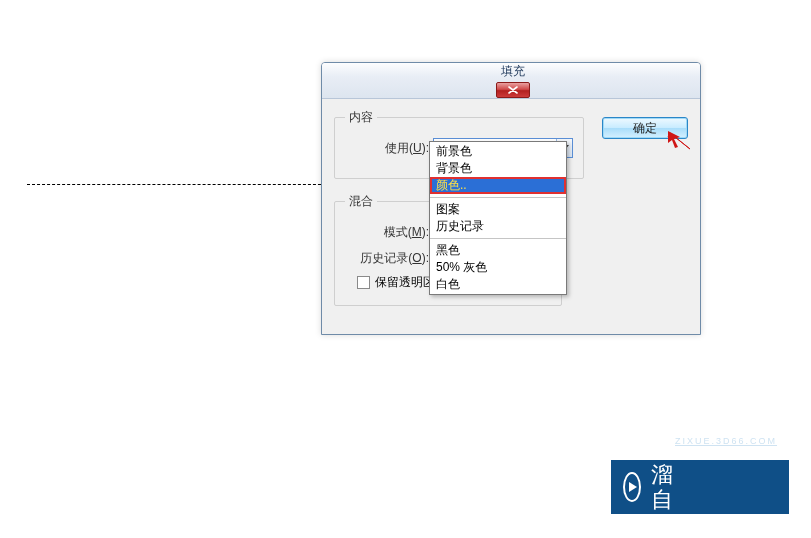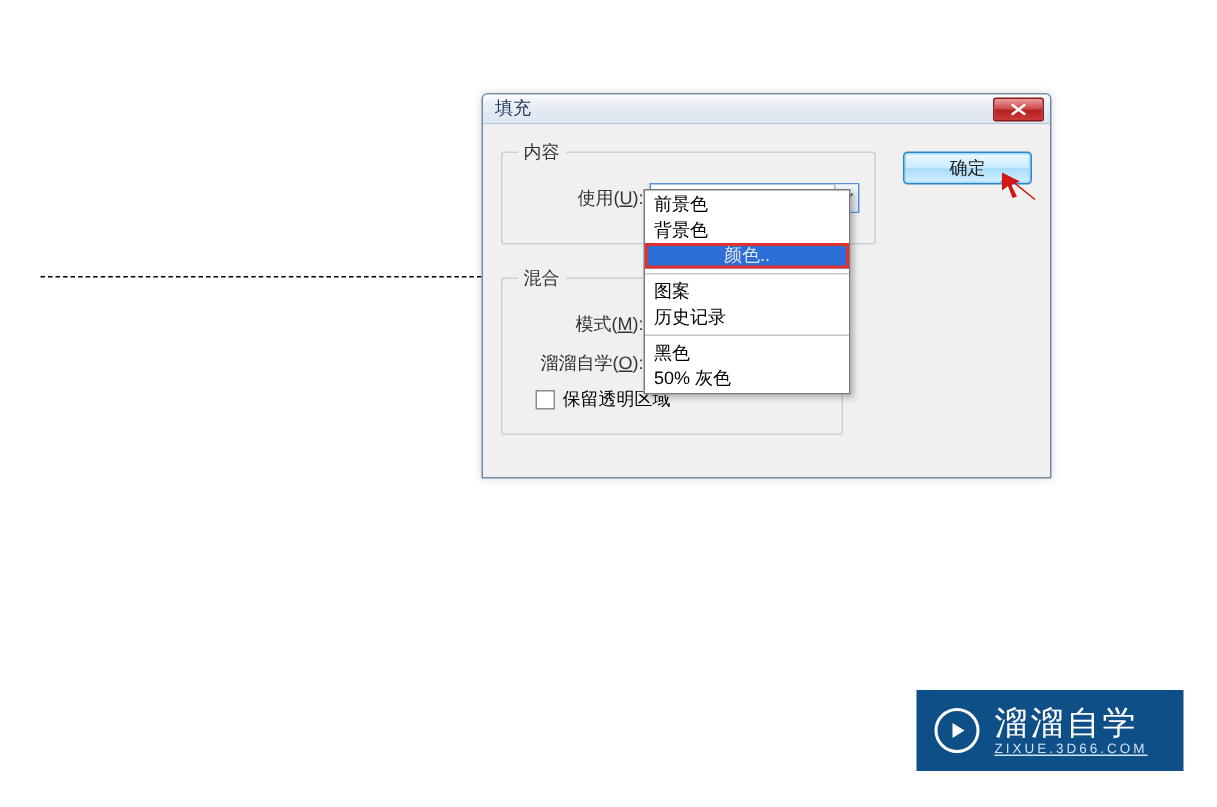--- a/index.html
+++ b/index.html
@@ -28,27 +28,28 @@
       position: absolute;
       left: 321px;
       top: 62px;
       width: 380px;
       background: #eef1f6;
       border: 1px solid #6f8ba8;
       border-radius: 4px 4px 0 0;
       box-shadow: 0 0 6px rgba(0,0,0,0.15);
     }
     .titlebar {
-      height: 20px;
+      height: 36px;
       background: linear-gradient(to bottom, #fdfdfe, #e8edf5 40%, #dde5ef);
       border-bottom: 1px solid #b8c6d8;
       border-radius: 3px 3px 0 0;
       display: flex;
       align-items: center;
       padding: 0 4px 0 8px;
+      flex-direction: column;
     }
     .titlebar-title {
       flex: 1;
       color: #213a5c;
       font-size: 12px;
     }
     .close-btn {
       width: 34px;
       height: 16px;
       background: linear-gradient(to bottom, #e9a0a0, #d04b4b 45%, #b22020 55%, #cc3a3a);
@@ -177,21 +178,21 @@
       position: absolute;
       top: 30px;
       right: 8px;
       pointer-events: none;
     }
 
     
     .dropdown {
       position: absolute;
       left: 429px;
-      top: 126px;
+      top: 141px;
       width: 138px;
       background: #fff;
       border: 1px solid #7a7a7a;
       box-shadow: 2px 2px 4px rgba(0,0,0,0.25);
       z-index: 50;
     }
     .dropdown-section {
       padding: 1px 0;
     }
     .dropdown-sep {
@@ -201,24 +202,23 @@
     }
     .dd-item {
       padding: 1px 6px;
       font-size: 12px;
       color: #000;
       cursor: pointer;
       line-height: 15px;
     }
     .dd-item.highlight {
       background: #2b6fd6;
-      color: #e5e5e5;
+      color: #fde047;
       outline: 2px solid #e03030;
       outline-offset: -2px;
-      text-align: center;
     }
 
     
     .badge {
       position: absolute;
       right: 22px;
       bottom: 24px;
       width: 178px;
       height: 54px;
       background: #0f4f87;
@@ -231,21 +231,21 @@
       width: 30px;
       height: 30px;
       border: 2px solid #fff;
       border-radius: 50%;
       display: flex;
       align-items: center;
       justify-content: center;
     }
     .badge-text {
       display: flex;
-      flex-direction: column;
+      flex-direction: row;
       color: #fff;
       line-height: 1.15;
     }
     .badge-main {
       font-size: 22px;
       letter-spacing: 2px;
       font-weight: 500;
     }
     .badge-sub {
       font-size: 9px;
@@ -300,21 +300,21 @@
       <div class="form-row">
         <span class="form-label">
           <span>模式(</span><span class="ul">M</span><span>):</span>
         </span>
         <div class="combo" style="width:60px">
           <span class="combo-text"></span>
         </div>
       </div>
       <div class="form-row">
         <span class="form-label">
-          <span>溜溜自学(</span><span class="ul">O</span><span>):</span>
+          <span>历史记录(</span><span class="ul">O</span><span>):</span>
         </span>
         <div class="spinner" style="width:18px;border:none;background:transparent">
         </div>
       </div>
       <div class="checkbox-row">
         <div class="checkbox"></div>
         <span>保留透明区域</span>
       </div>
     </fieldset>
 
@@ -329,20 +329,21 @@
   </div>
   <div class="dropdown-sep"></div>
   <div class="dropdown-section">
     <div class="dd-item">图案</div>
     <div class="dd-item">历史记录</div>
   </div>
   <div class="dropdown-sep"></div>
   <div class="dropdown-section">
     <div class="dd-item">黑色</div>
     <div class="dd-item">50% 灰色</div>
+    <div class="dd-item">白色</div>
   </div>
 </div>
 
 <div class="badge">
   <div class="badge-icon">
     <svg width="14" height="14" viewBox="0 0 14 14">
       <polygon points="4,2 12,7 4,12" fill="#fff"></polygon>
     </svg>
   </div>
   <div class="badge-text">

